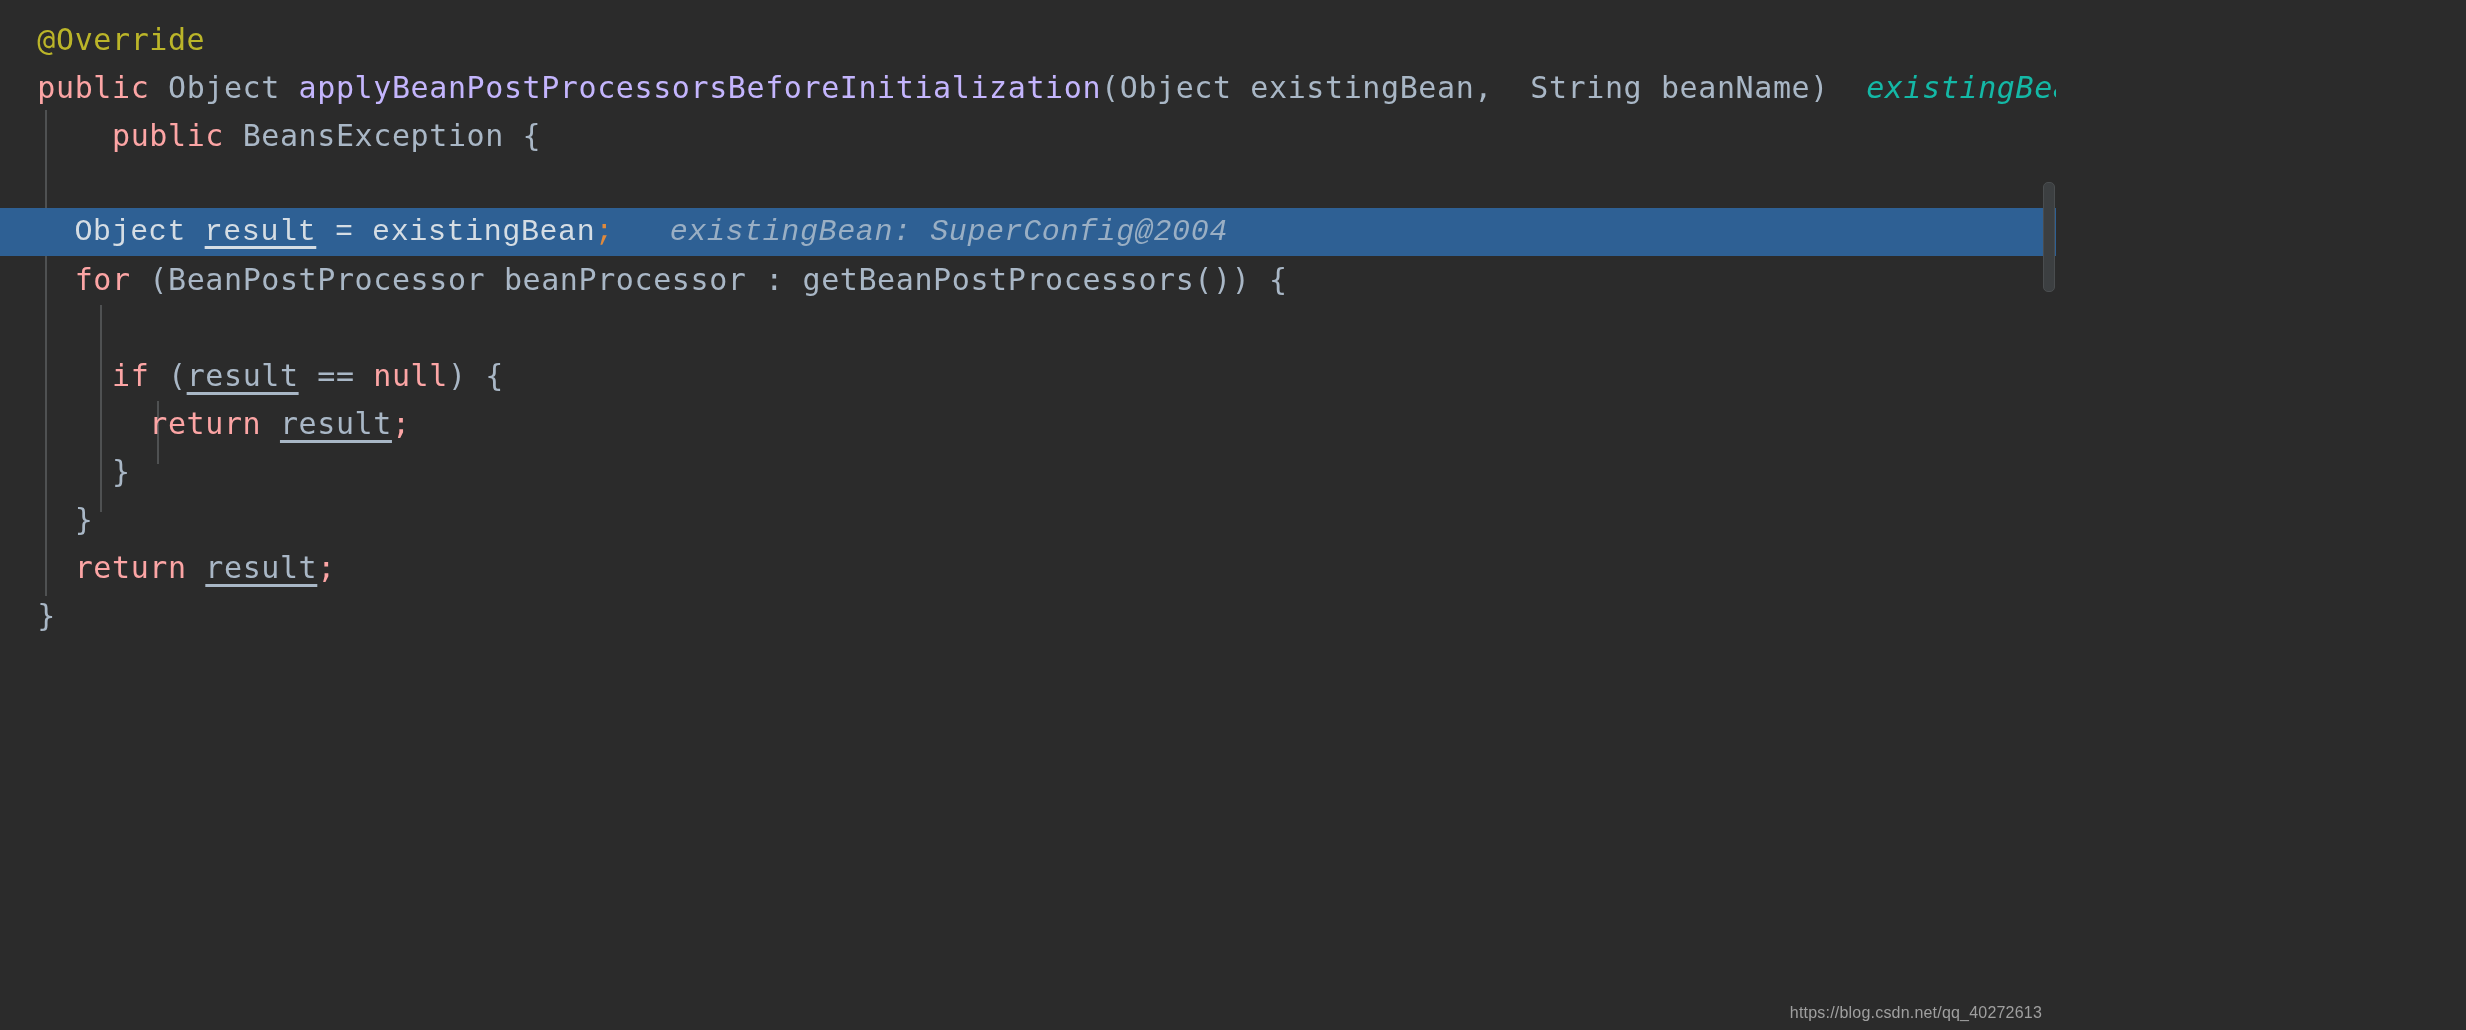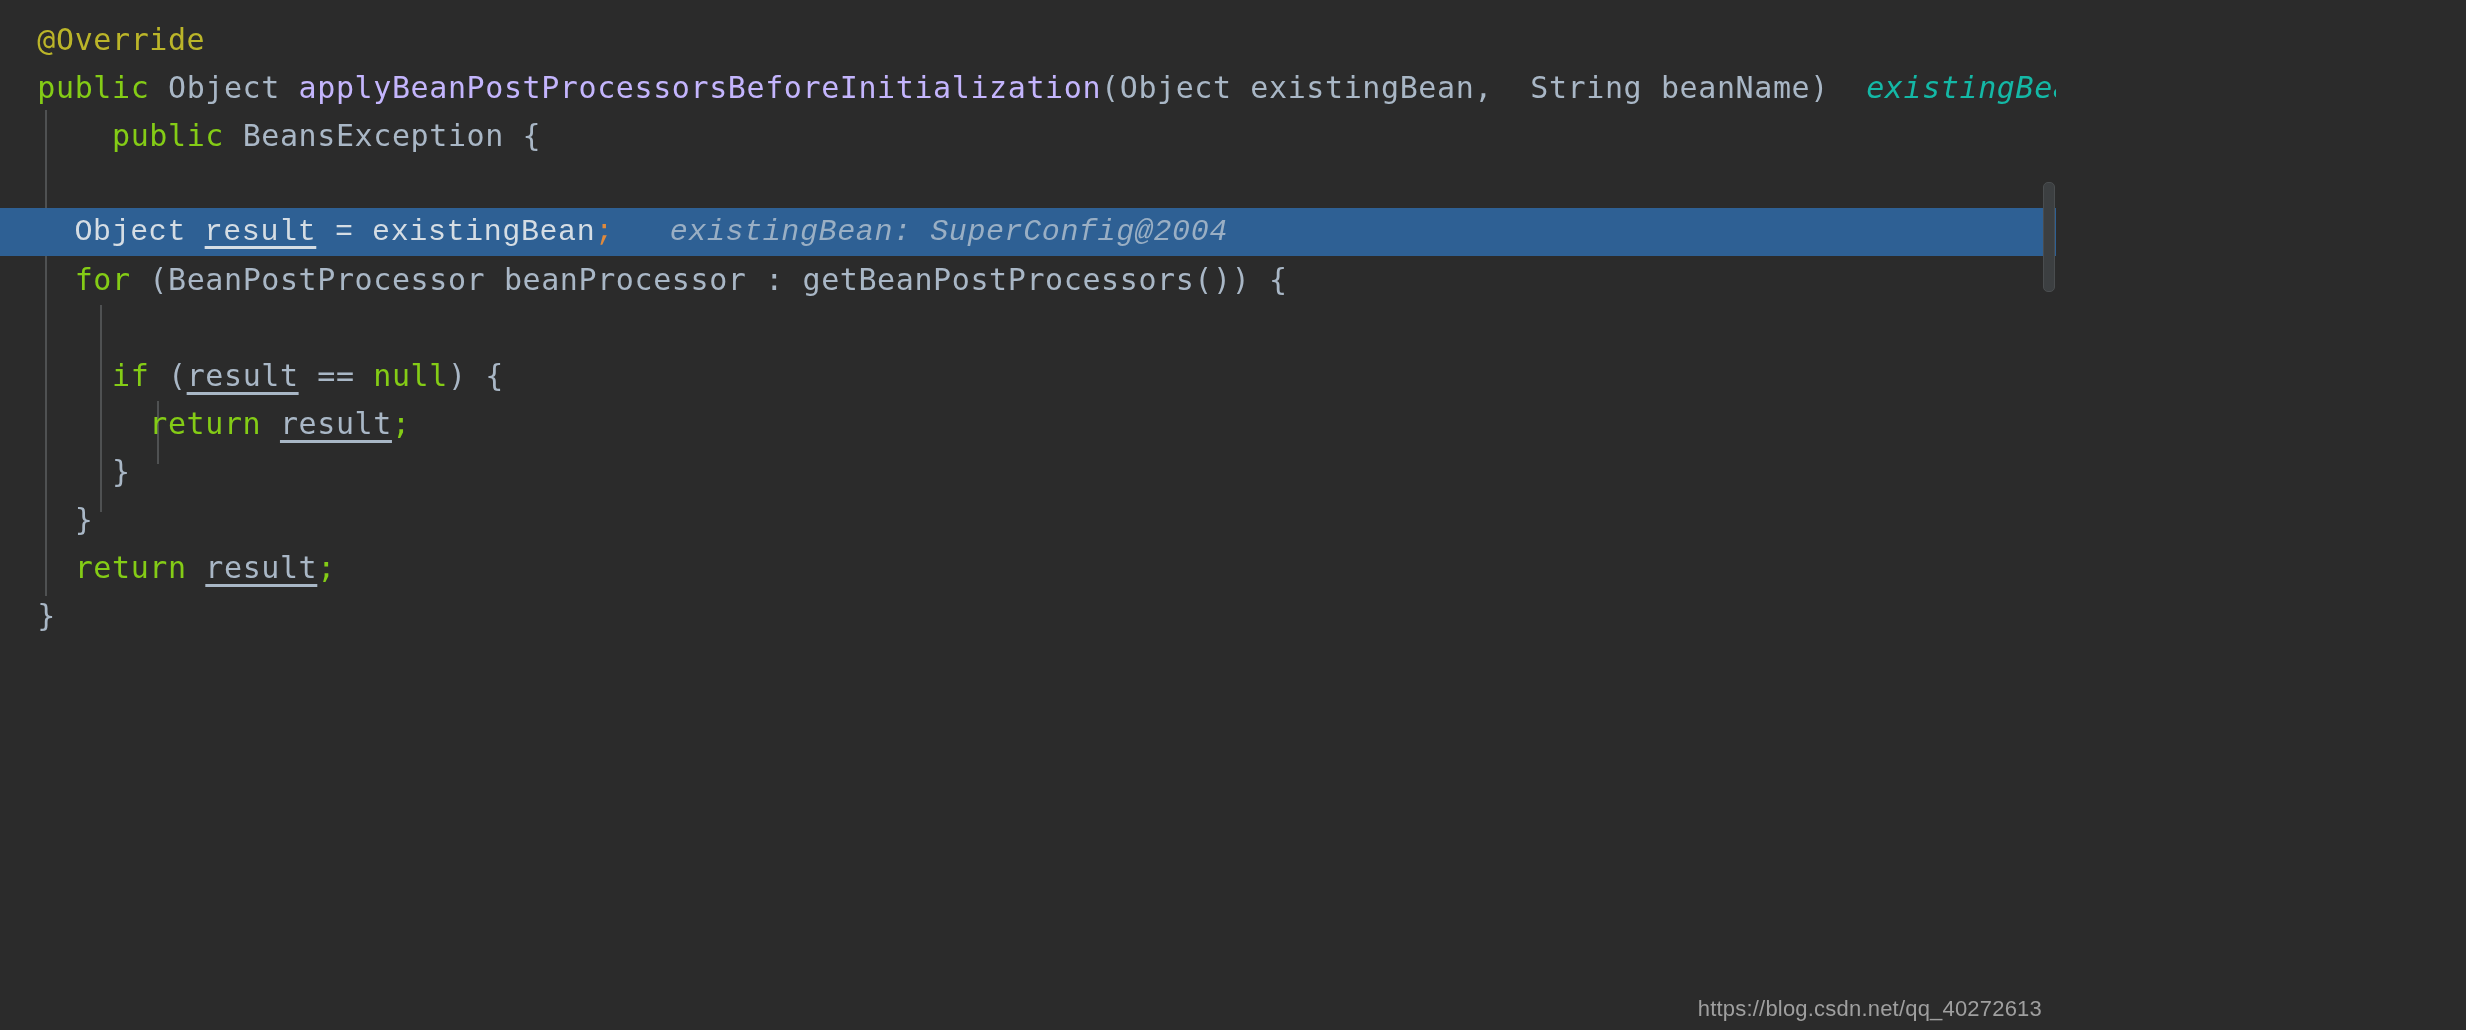--- a/index.html
+++ b/index.html
@@ -58,21 +58,21 @@
     line-height: 48px;
     white-space: pre;
     font-size: 30px;
     letter-spacing: 0.6px;
     font-family: "DejaVu Sans Mono", "Liberation Mono", monospace;
   }
 
   .tok { white-space: pre; }
 
   .t-default  { color: #a9b7c6; }
-  .t-keyword  { color: #84cc16; }
+  .t-keyword  { color: #fca5a5; }
   .t-method   { color: #c4b5fd; }
   .t-annot    { color: #bbb529; }
   .t-hint     { color: #14b8a6; font-style: italic; }
   .t-hint-sel { color: #9aafc4; font-style: italic; }
   .t-local    { color: #a9b7c6; text-decoration: underline; text-underline-offset: 6px; }
   .t-brace    { color: #a9b7c6; }
 
   .line.selected .t-default,
   .line.selected .t-brace { color: #d5dde4; }
   .line.selected .t-local { color: #d5dde4; text-decoration: underline; text-underline-offset: 6px; }
@@ -99,21 +99,21 @@
     border: 1px solid #4a4d4f;
     z-index: 6;
   }
 
   
   #watermark {
     position: absolute;
     right: 14px;
     bottom: 8px;
     color: #a6a6a6;
-    font-size: 22px;
+    font-size: 16px;
     font-family: "Liberation Sans", sans-serif;
     letter-spacing: 0.2px;
     z-index: 9;
     opacity: 0.95;
   }
 </style>
 </head>
 <body>
 
 <div id="editor">

